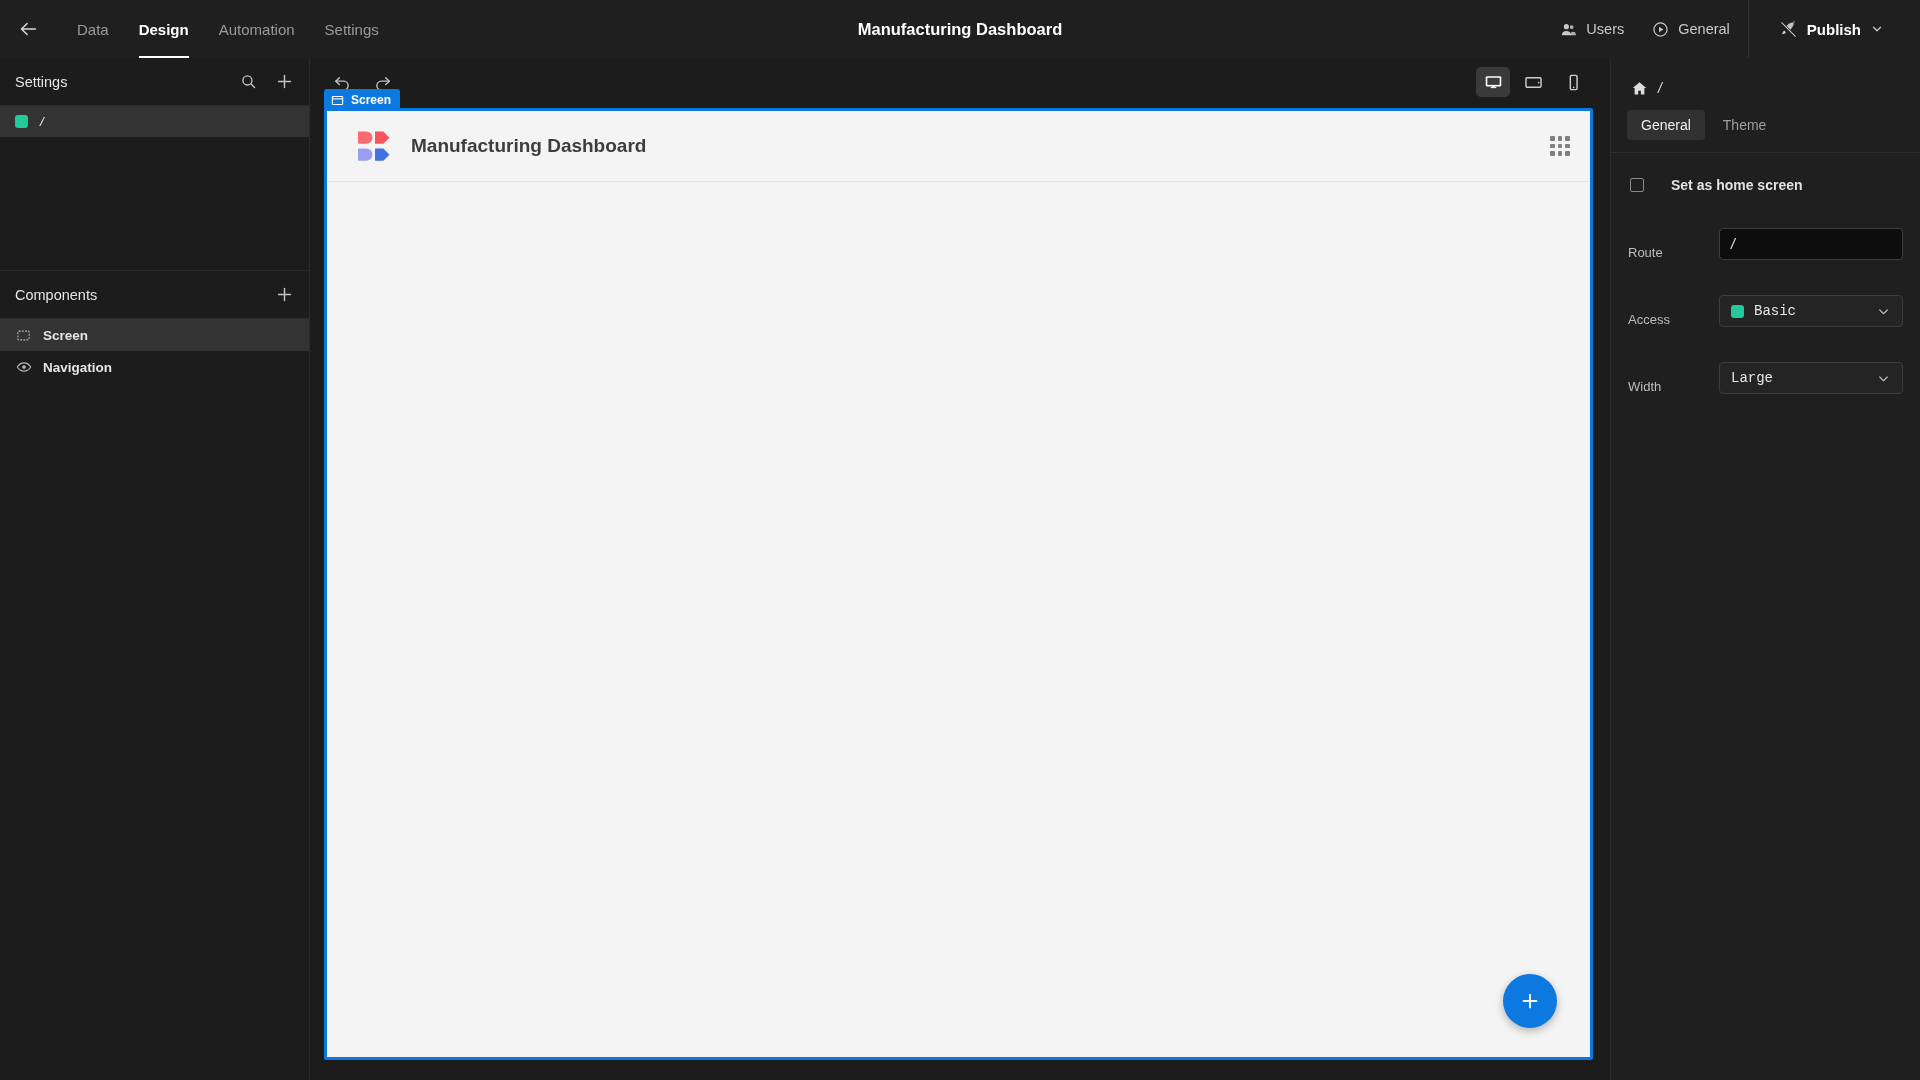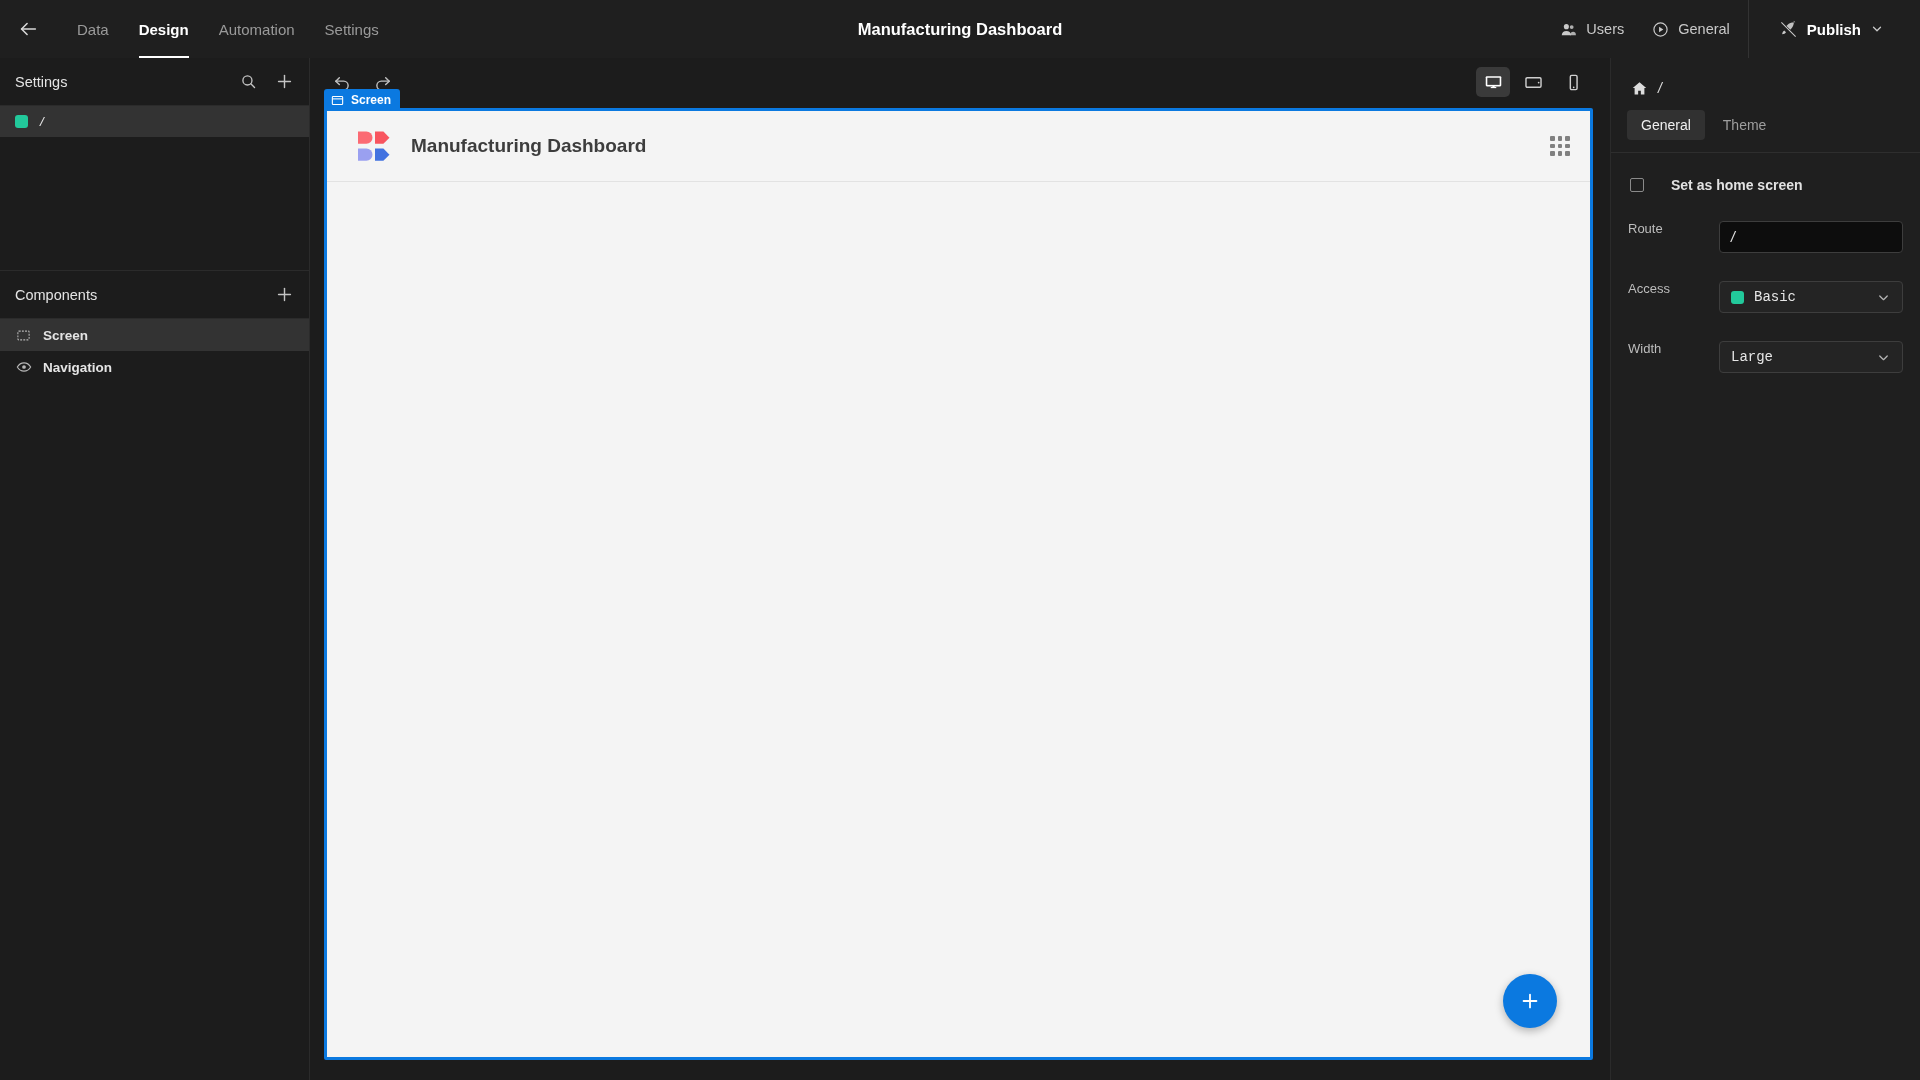--- a/index.html
+++ b/index.html
@@ -160,21 +160,21 @@
   .rp-tabs { display: flex; align-items: center; gap: 4px; padding: 2px 16px 12px 16px;
     border-bottom: 1px solid #2e2e2e; }
   .rp-tab {
     padding: 7px 14px; border-radius: 4px; font-size: 14px; color: #9e9e9e; cursor: pointer;
   }
   .rp-tab.active { background: #313131; color: #f0f0f0; }
   .rp-body { padding: 18px 17px 0 17px; }
   .rp-checkbox-row { display: flex; align-items: center; gap: 27px; padding: 6px 2px 0 2px; cursor: pointer; }
   .cbox { width: 14px; height: 14px; border: 1.6px solid #8a8a8a; border-radius: 2px; flex: 0 0 auto; }
   .rp-checkbox-label { color: #e2e2e2; font-size: 14px; font-weight: bold; }
-  .rp-field { display: flex; align-items: flex-start; margin-top: 28px; }
+  .rp-field { display: flex; align-items: flex-end; margin-top: 35px; }
   .rp-label { width: 91px; color: #bdbdbd; font-size: 13px; flex: 0 0 auto; }
   .rp-control {
     flex: 1; height: 32px; border: 1px solid #3d3d3d; border-radius: 4px;
     display: flex; align-items: center; padding: 0 11px;
     color: #e6e6e6; font-size: 14px; cursor: pointer;
   }
   .rp-control.input { background: #0d0d0d; font-style: italic; }
   .rp-control.select { background: #242424; gap: 10px; font-family: Liberation Mono, monospace; }
   .rp-control.button { background: #242424; justify-content: center; color: #d4d4d4; }
   .sel-dot { width: 13px; height: 13px; border-radius: 3px; background: #22c99b; flex: 0 0 auto; }

